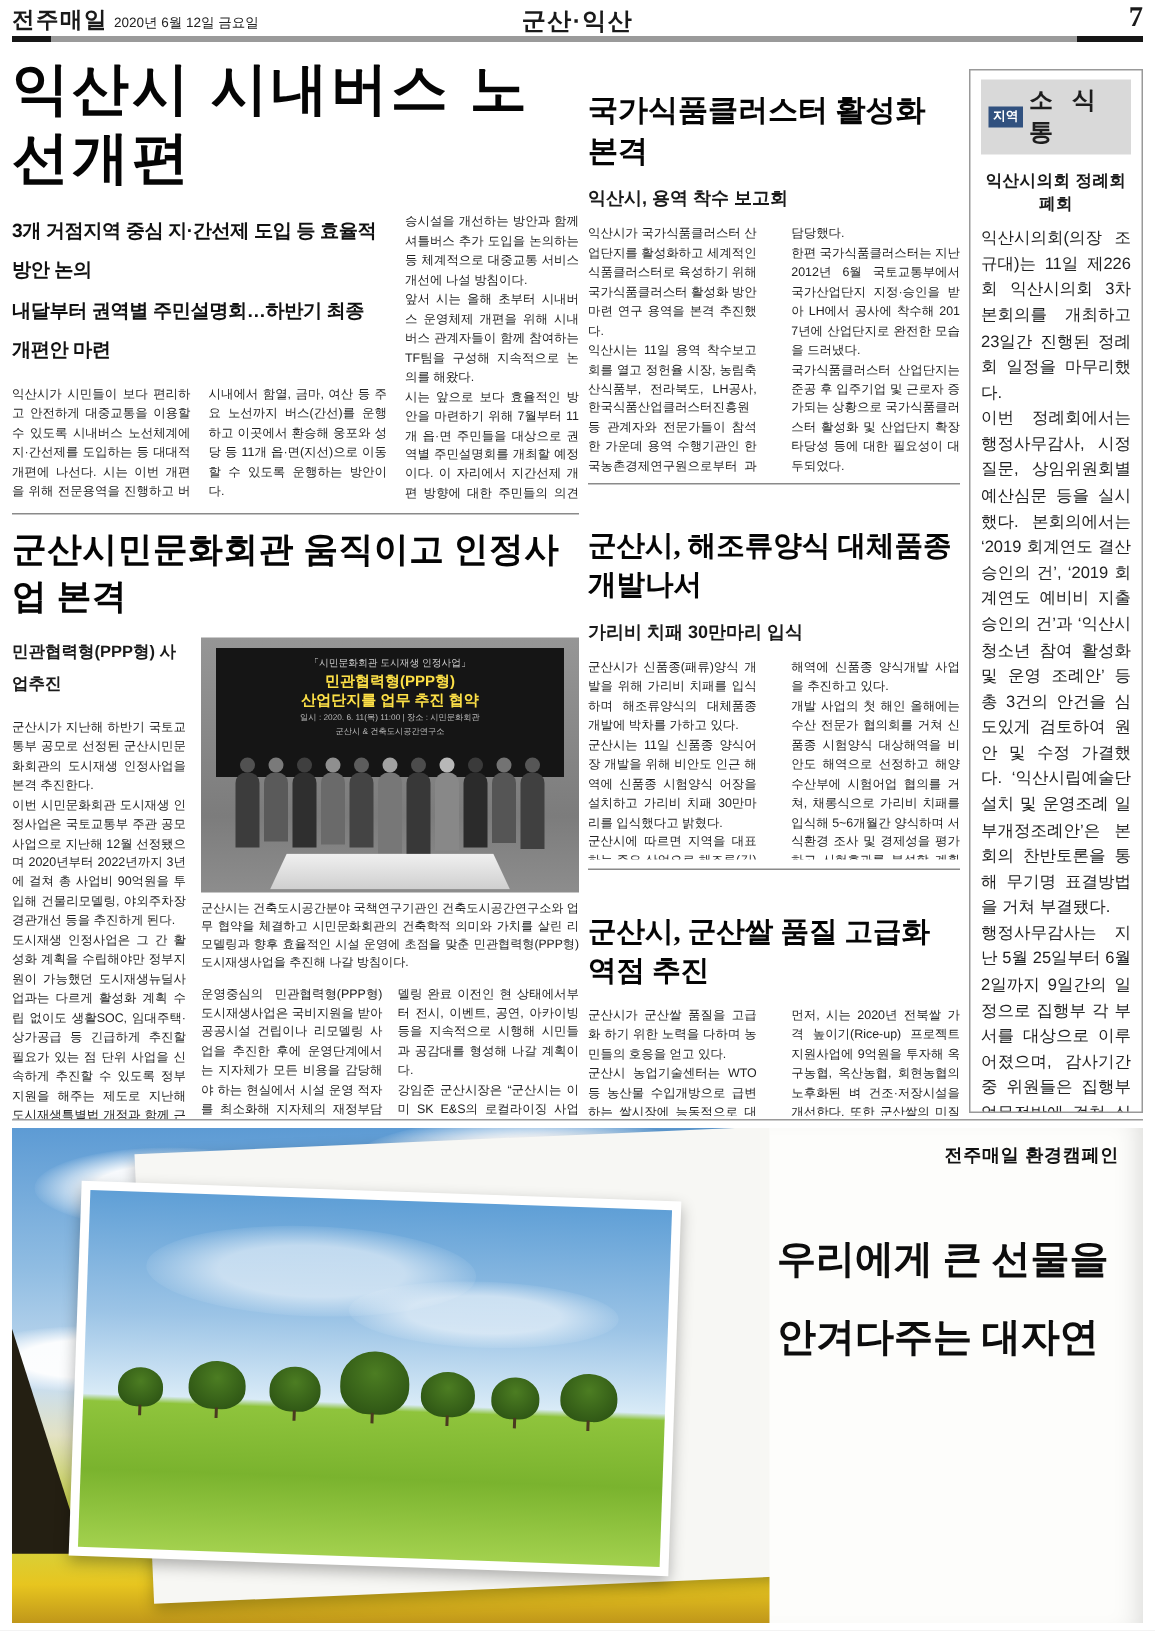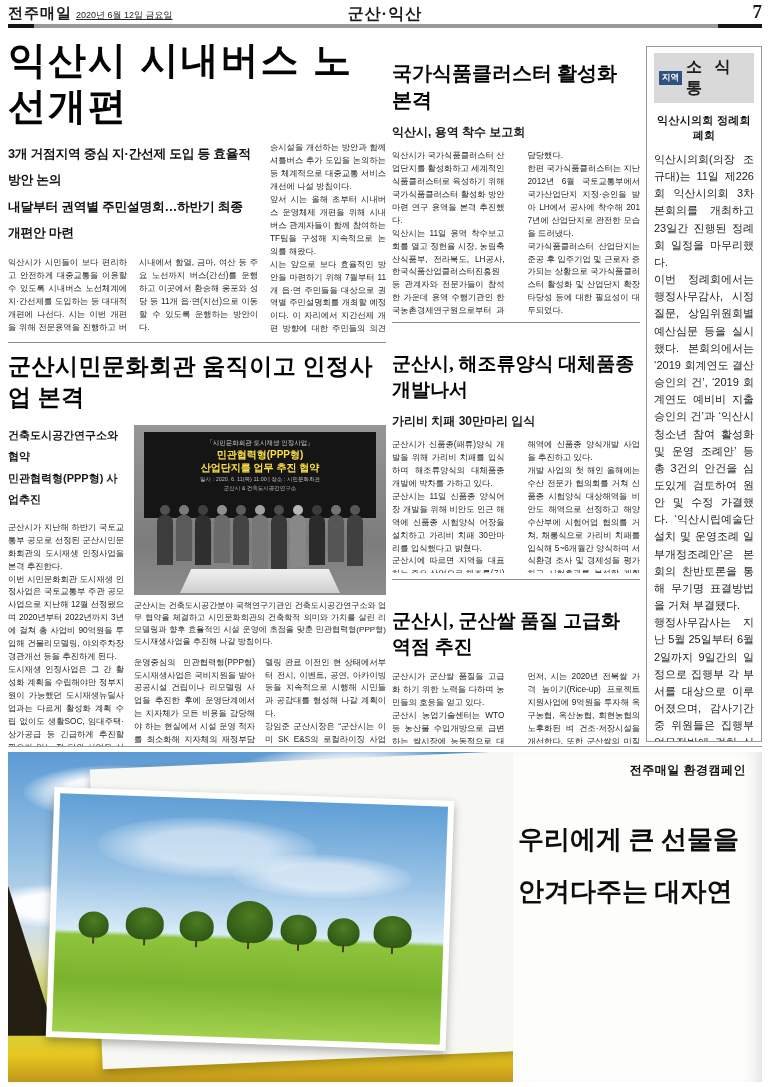--- a/index.html
+++ b/index.html
@@ -4,21 +4,21 @@
 <style>
   html,body{margin:0;padding:0;background:#e9e9e9;}
   .page{position:relative;width:770px;height:1087px;margin:0 auto;background:#fff;
         font-family:"Liberation Sans",sans-serif;color:#1a1a1a;overflow:hidden;}
   .page *{box-sizing:border-box;}
 
   
   .hdr{position:absolute;left:8px;right:8px;top:4px;height:18px;}
   .masthead{position:absolute;left:0;top:0;font-family:"Liberation Serif",serif;
             font-size:15px;font-weight:900;letter-spacing:1px;}
-  .hdr-date{position:absolute;left:68px;top:5px;font-size:9px;color:#222;text-decoration:underline;}
+  .hdr-date{position:absolute;left:68px;top:5px;font-size:9px;color:#222;}
   .hdr-section{position:absolute;left:50%;transform:translateX(-50%);top:0;
                font-size:16px;font-weight:900;letter-spacing:1px;}
   .hdr-page{position:absolute;right:0;top:-3px;font-family:"Liberation Serif",serif;
             font-size:19px;font-weight:700;}
   .rule{position:absolute;left:8px;right:8px;top:24px;height:4px;
         background:linear-gradient(to right,#161616 0 26px,#9a9a9a 26px calc(100% - 44px),#161616 calc(100% - 44px));}
 
   
   .bodytxt{font-size:8.3px;line-height:1.56;text-align:justify;word-break:break-all;
            white-space:pre-line;color:#222;}
@@ -148,21 +148,20 @@
       </div>
     </article>
 
     <div class="hline"></div>
 
     <article>
       <h2 class="cult-headline">군산시민문화회관 움직이고 인정사업 본격</h2>
       <div class="cult-body">
         <div class="cult-left">
           <div class="cult-sub">
-            <div>건축도시공간연구소와 협약</div>
             <div>민관협력형(PPP형) 사업추진</div>
           </div>
           <div class="bodytxt">군산시가 지난해 하반기 국토교통부 공모로 선정된 군산시민문화회관의 도시재생 인정사업을 본격 추진한다.
 이번 시민문화회관 도시재생 인정사업은 국토교통부 주관 공모사업으로 지난해 12월 선정됐으며 2020년부터 2022년까지 3년에 걸쳐 총 사업비 90억원을 투입해 건물리모델링, 야외주차장 경관개선 등을 추진하게 된다.
 도시재생 인정사업은 그 간 활성화 계획을 수립해야만 정부지원이 가능했던 도시재생뉴딜사업과는 다르게 활성화 계획 수립 없이도 생활SOC, 임대주택·상가공급 등 긴급하게 추진할 필요가 있는 점 단위 사업을 신속하게 추진할 수 있도록 정부지원을 해주는 제도로 지난해 도시재생특별법 개정과 함께 근거가 마련됐으며 규모에 따라 국비 10억원~50억원이 지원되는 사업이다.
 군산시는 시민문화회관 도시재생 인정사업 추진을 위해 건축도시공간분야 국책연구기관인 건축도시공간연구소와 업무 협약을 체결하고 시민문화회관의 건축학적 의미와 가치를 살린 리모델링과 향후 효율적인 시설 운영에 초점을 맞춘 민관협력형(PPP형) 도시재생사업을 추진해 나갈 방침이다.</div>
         </div>
         <div class="cult-right">
           <div class="photo">
             <div class="banner">

